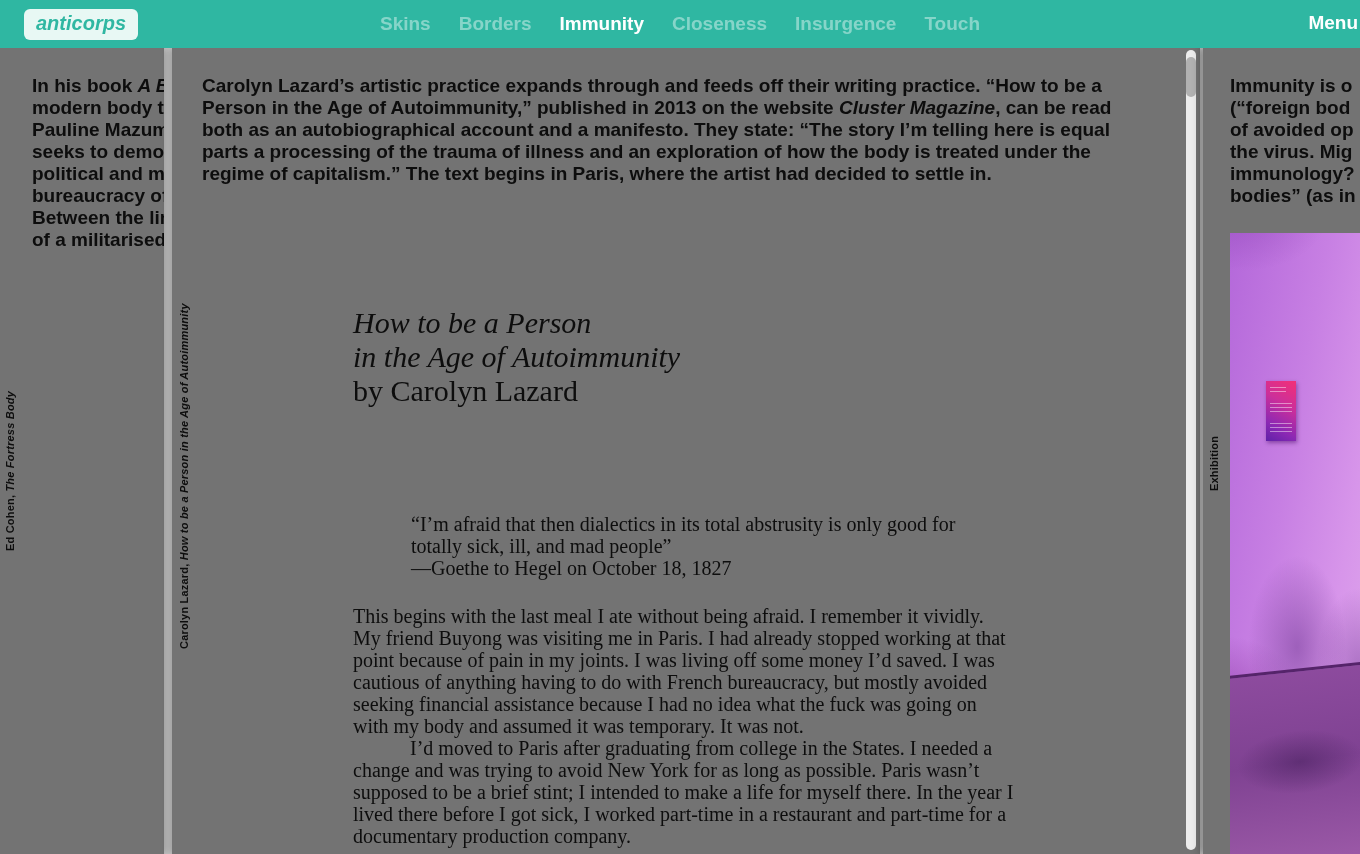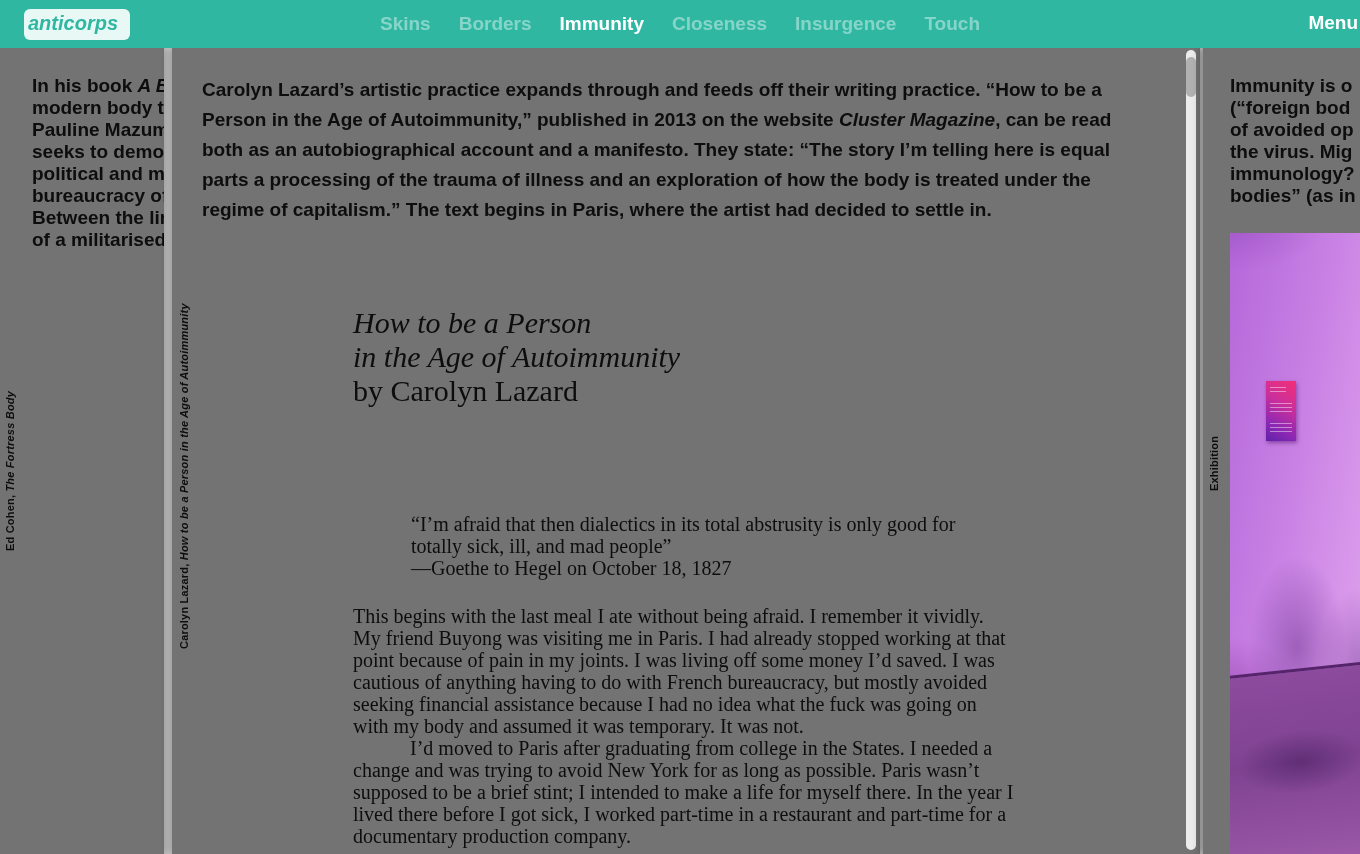--- a/index.html
+++ b/index.html
@@ -8,21 +8,21 @@
     background:#d9d9d9;font-family:"Liberation Sans",sans-serif;color:#0d0d0d;
   }
   
   .header{
     position:absolute;top:0;left:0;width:1360px;height:48px;
     background:#2fb7a2;z-index:20;display:flex;align-items:center;
   }
   .logo{
     margin-left:24px;background:#e8f8f4;color:#2fb7a2;
     font-weight:bold;font-style:italic;font-size:20px;
-    padding:3px 12px 6px 4px;border-radius:6px;line-height:1.1;
+    padding:3px 12px 6px 12px;border-radius:6px;line-height:1.1;
   }
   .main-nav{
     position:absolute;left:50%;transform:translateX(-50%);
     display:flex;gap:28px;align-items:center;white-space:nowrap;
   }
   .nav-item{font-weight:bold;font-size:19px;color:rgba(255,255,255,0.42);cursor:pointer;}
   .nav-item.active{color:#ffffff;}
   .menu-btn{
     position:absolute;right:2px;top:12px;font-weight:bold;font-size:19px;color:#ffffff;cursor:pointer;
     white-space:nowrap;
@@ -44,21 +44,21 @@
   .vcap{
     position:absolute;writing-mode:vertical-rl;transform:rotate(180deg);
     font-size:11px;font-weight:bold;white-space:nowrap;letter-spacing:0.2px;
   }
   .vcap-left{left:4px;top:315px;height:188px;}
   .vcap-center{left:6px;top:205px;height:396px;}
   .vcap-right{left:5px;top:365px;height:78px;}
   
   .intro{
     position:absolute;left:30px;top:27px;width:940px;
-    font-weight:bold;font-size:19px;line-height:30px;
+    font-weight:bold;font-size:19px;line-height:22px;
   }
   .essay-title{
     position:absolute;left:181px;top:258px;
     font-family:"Liberation Serif",serif;font-size:30px;line-height:34px;
   }
   .essay-title .t-italic{font-style:italic;}
   .essay-body{
     position:absolute;left:181px;top:465px;width:662px;
     font-family:"Liberation Serif",serif;font-size:20px;line-height:22px;
   }

